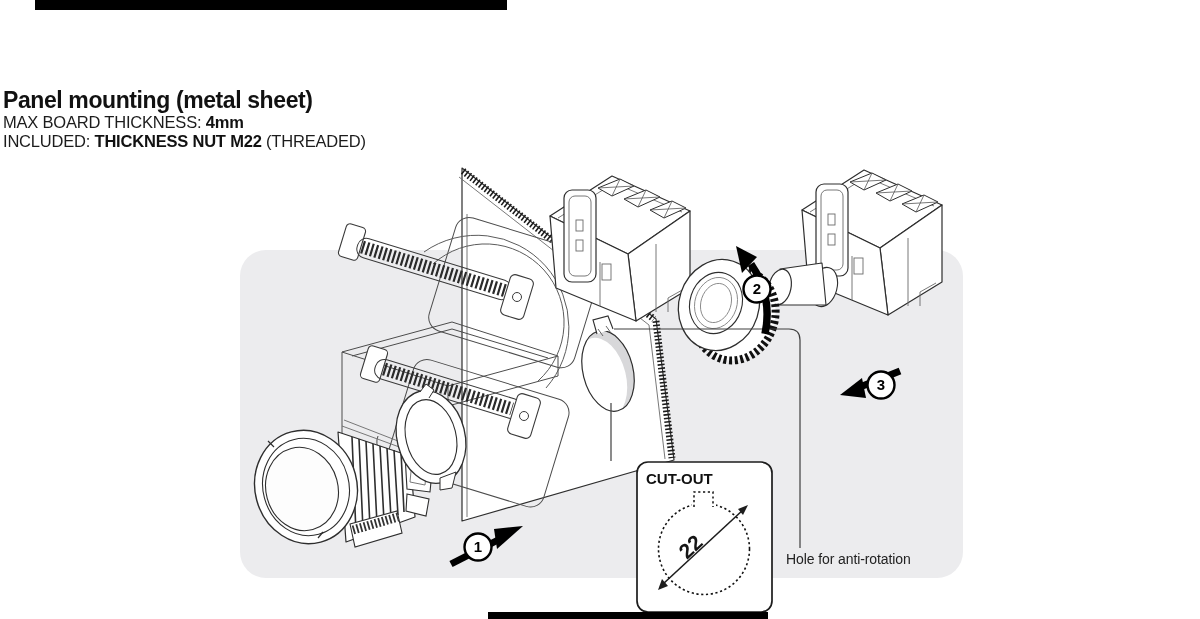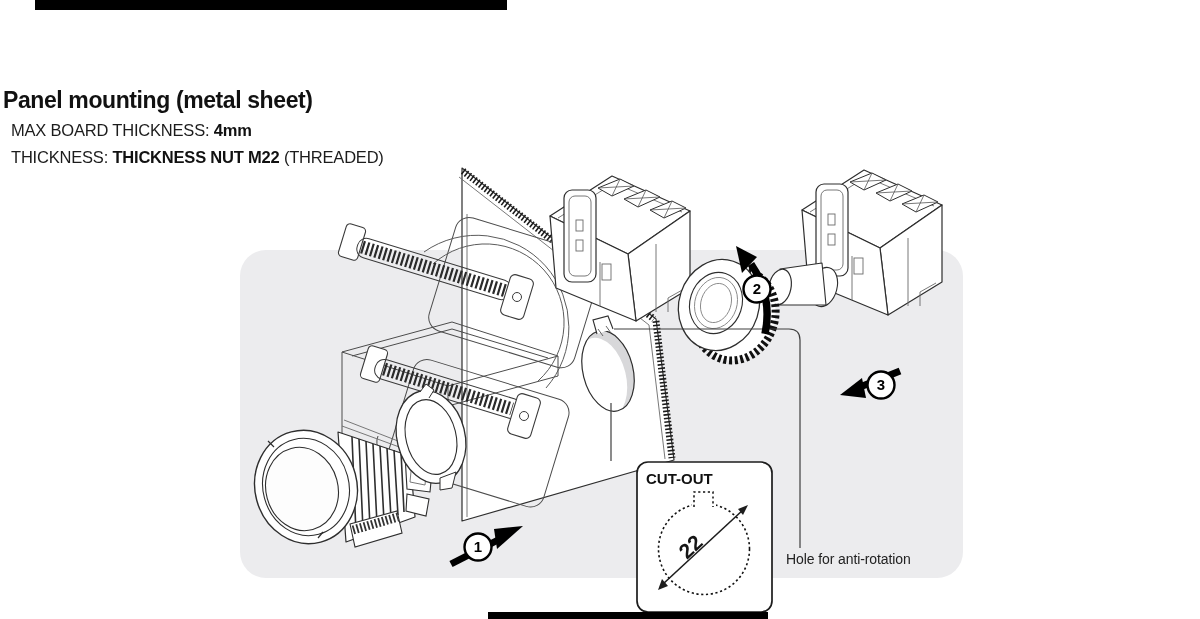--- a/index.html
+++ b/index.html
@@ -3,39 +3,39 @@
 <meta charset="utf-8">
 <style>
   html,body{margin:0;padding:0;background:#fff;}
   .canvas{position:relative;width:1200px;height:619px;background:#ffffff;overflow:hidden;
           font-family:"Liberation Sans",sans-serif;color:#1b1b1b;padding-left:16px;}
   .bar{position:absolute;background:#000;}
   .bar.top{left:35px;top:0;width:472px;height:10px;}
   .bar.bottom{left:488px;top:612px;width:280px;height:7px;}
   .heading{position:absolute;left:3px;top:87px;}
   .heading h1{margin:0;font-size:23px;font-weight:bold;letter-spacing:-0.4px;color:#111;line-height:26px;}
-  .heading p{margin:8px;font-size:16.5px;letter-spacing:-0.2px;line-height:18.5px;color:#1c1c1c;}
+  .heading p{margin:0;font-size:16.5px;letter-spacing:-0.2px;line-height:18.5px;color:#1c1c1c;}
   .heading p b{font-weight:bold;color:#111;}
   .panel-bg{position:absolute;left:240px;top:250px;width:723px;height:328px;background:#ececee;border-radius:26px;}
   svg.art{position:absolute;left:0;top:0;}
   .hole-label{position:absolute;left:786px;top:551px;font-size:14px;color:#222;letter-spacing:-0.1px;}
   
   .ct{font-family:"Liberation Sans",sans-serif;font-weight:bold;font-size:15px;fill:#101010;}
   .dia{font-family:"Liberation Sans",sans-serif;font-weight:bold;font-size:21px;fill:#151515;}
   .stepnum{font-family:"Liberation Sans",sans-serif;font-weight:bold;font-size:15px;fill:#000;text-anchor:middle;}
 </style>
 </head>
 <body>
 
 <div class="canvas">
 
   <div class="heading">
     <h1>Panel mounting (metal sheet)</h1>
     <p><span>MAX BOARD THICKNESS: </span><b>4mm</b><span></span></p>
-    <p><span>THICKNESS: </span><b>THICKNESS NUT M22</b><span> (THREADED)</span></p>
+    <p><span>INCLUDED: </span><b>THICKNESS NUT M22</b><span> (THREADED)</span></p>
   </div>
 
   <div class="panel-bg"></div>
 
   <svg class="art" width="1200" height="619" viewBox="0 0 1200 619">
     <defs>
       <clipPath id="holeclip">
           <ellipse cx="608" cy="371" rx="25" ry="41" transform="rotate(-14 608 371)"></ellipse>
         </clipPath>
       <g id="cblock">

